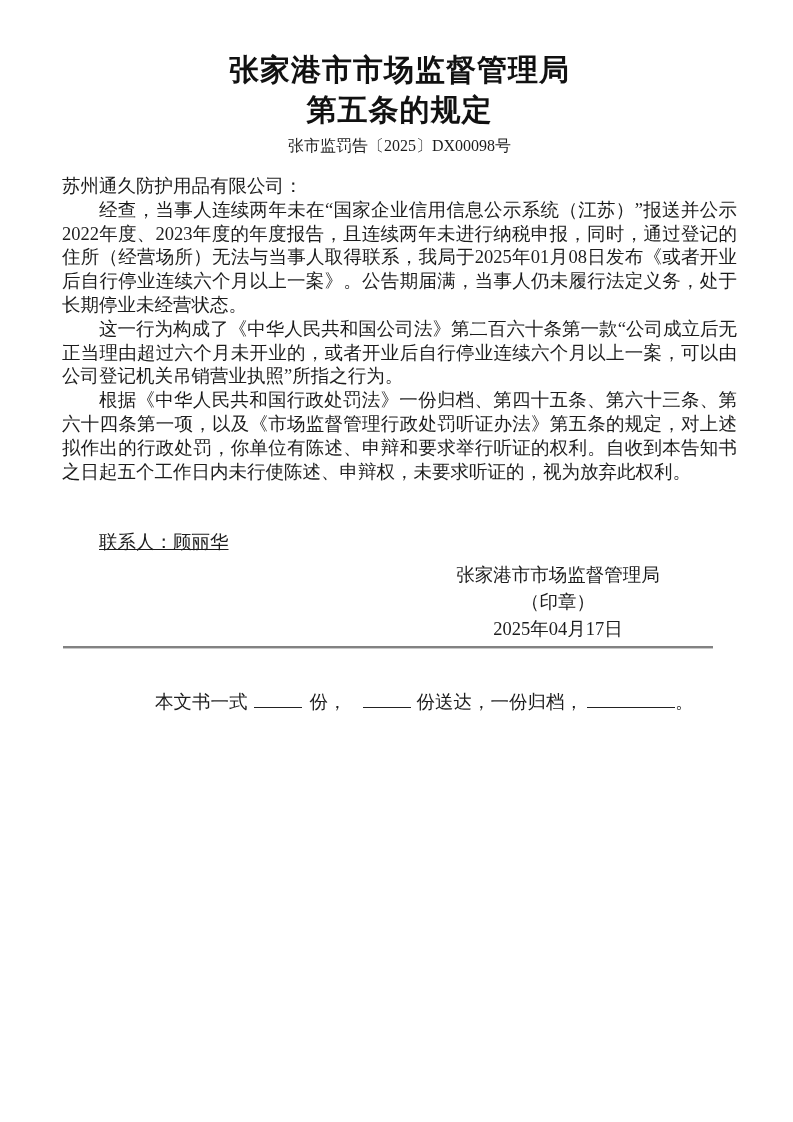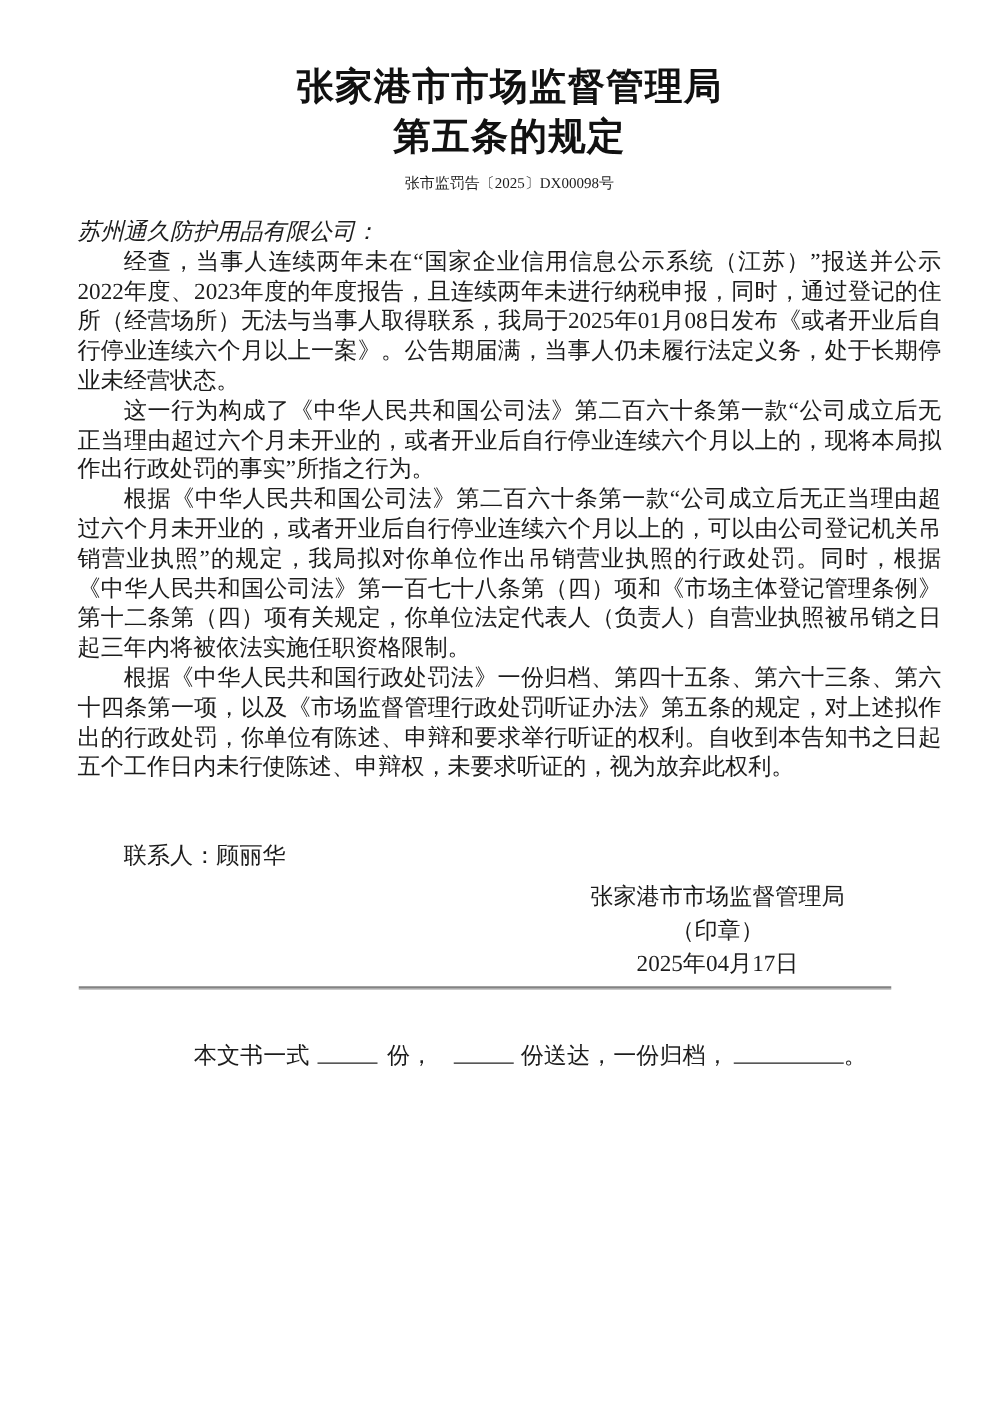--- a/index.html
+++ b/index.html
@@ -7,64 +7,64 @@
     padding: 0;
     background: #ffffff;
   }
   .page {
     position: relative;
     width: 793px;
     height: 1122px;
     margin: 0 auto;
     background: #ffffff;
     box-sizing: border-box;
-    padding: 50px 40px 0 62px;
+    padding: 50px 56px 0 62px;
     color: #1c1c1c;
     font-family: "Liberation Serif", "DejaVu Serif", serif;
     overflow: hidden;
   }
   .doc-header {
     text-align: center;
   }
   .doc-title-1, .doc-title-2 {
     margin: 0;
     font-family: "DejaVu Sans", "Liberation Sans", sans-serif;
     font-weight: 700;
     font-size: 30px;
     line-height: 40px;
     color: #111111;
     letter-spacing: 1px;
   }
   .doc-number {
     margin-top: 5px;
-    font-size: 12px;
+    font-size: 16px;
     line-height: 22px;
     color: #1c1c1c;
   }
   .doc-body {
     margin-top: 18px;
     font-size: 18.5px;
     line-height: 23.8px;
     text-align: justify;
   }
   .recipient {
     margin: 0;
-    font-style: italic;
   }
   .para {
     margin: 0;
     text-indent: 2em;
   }
   .contact-block {
     margin-top: 44px;
     line-height: 28px;
   }
   .contact-block p {
     margin: 0;
     text-indent: 2em;
+    text-decoration: underline;
   }
   .signature-block {
     width: 240px;
     margin: 6px 59px 0 auto;
     text-align: center;
     line-height: 27px;
   }
   .signature-block p {
     margin: 0;
   }
@@ -100,22 +100,21 @@
 
   <header class="doc-header">
     <h1 class="doc-title-1">张家港市市场监督管理局</h1>
     <h1 class="doc-title-2">第五条的规定</h1>
     <div class="doc-number">张市监罚告〔2025〕DX00098号</div>
   </header>
 
   <main class="doc-body">
     <p class="recipient">苏州通久防护用品有限公司：</p>
     <p class="para">经查，当事人连续两年未在“国家企业信用信息公示系统（江苏）”报送并公示2022年度、2023年度的年度报告，且连续两年未进行纳税申报，同时，通过登记的住所（经营场所）无法与当事人取得联系，我局于2025年01月08日发布《或者开业后自行停业连续六个月以上一案》。公告期届满，当事人仍未履行法定义务，处于长期停业未经营状态。</p>
-    <p class="para">这一行为构成了《中华人民共和国公司法》第二百六十条第一款“公司成立后无正当理由超过六个月未开业的，或者开业后自行停业连续六个月以上的，现将本局拟作出行政处罚的事实”所指之行为。</p>
-    <p class="para">根据《中华人民共和国公司法》第二百六十条第一款“公司成立后无正当理由超过六个月未开业的，或者开业后自行停业连续六个月以上的，可以由公司登记机关吊销营业执照”的规定，我局拟对你单位作出吊销营业执照的行政处罚。同时，根据《中华人民共和国公司法》第一百七十八条第（四）项和《市场主体登记管理条例》第十二条第（四）项有关规定，你单位法定代表人（负责人）自营业执照被吊销之日起三年内将被依法实施任职资格限制。</p>
+    <p class="para">这一行为构成了《中华人民共和国公司法》第二百六十条第一款“公司成立后无正当理由超过六个月未开业的，或者开业后自行停业连续六个月以上一案，可以由公司登记机关吊销营业执照”所指之行为。</p>
     <p class="para">根据《中华人民共和国行政处罚法》一份归档、第四十五条、第六十三条、第六十四条第一项，以及《市场监督管理行政处罚听证办法》第五条的规定，对上述拟作出的行政处罚，你单位有陈述、申辩和要求举行听证的权利。自收到本告知书之日起五个工作日内未行使陈述、申辩权，未要求听证的，视为放弃此权利。</p>
 
     <div class="contact-block">
       <p>联系人：顾丽华</p>
     </div>
 
     <div class="signature-block">
       <p>张家港市市场监督管理局</p>
       <p>（印章）</p>
       <p>2025年04月17日</p>

